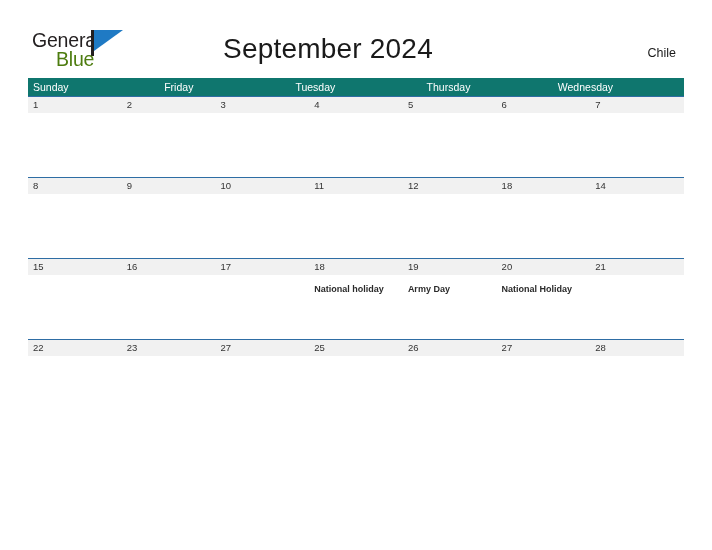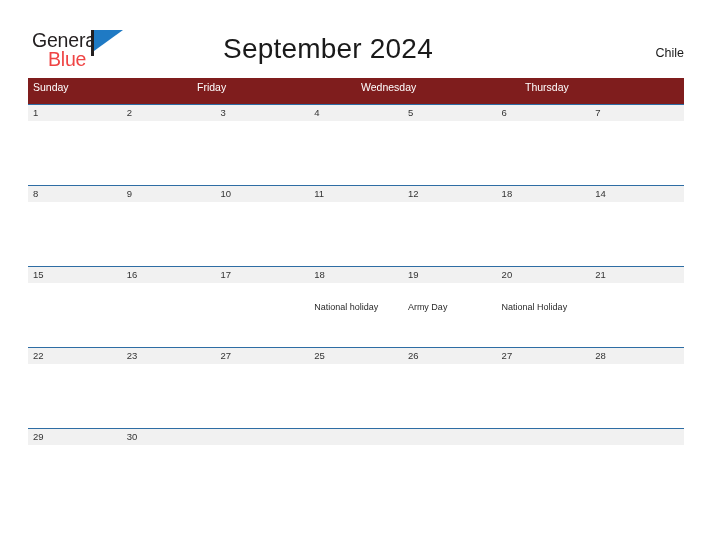--- a/index.html
+++ b/index.html
@@ -42,25 +42,25 @@
     left: 0;
     top: 0;
     font-size: 19.5px;
     letter-spacing: -0.2px;
     color: #231f20;
     line-height: 22px;
     white-space: nowrap;
   }
   .logo-blue {
     position: absolute;
-    left: 16px;
+    left: 24px;
     top: 19px;
     font-size: 19.5px;
     letter-spacing: -0.2px;
-    color: #ef4444;
+    color: #4d7c0f;
     line-height: 22px;
     white-space: nowrap;
   }
   .logo-bar {
     position: absolute;
     left: 59px;
     top: 1px;
     width: 3px;
     height: 26px;
     background: #231f20;
@@ -81,40 +81,40 @@
     top: 33px;
     width: 656px;
     text-align: center;
     font-size: 28px;
     color: #1a1a1a;
     letter-spacing: 0.2px;
   }
 
   .region-label {
     position: absolute;
-    right: 28px;
+    right: 36px;
     top: 46px;
     font-size: 12.5px;
     color: #1a1a1a;
     text-align: center;
   }
 
   
   .calendar {
     position: absolute;
     left: 28px;
     top: 78px;
     width: 656px;
   }
 
   .dow-row {
     display: flex;
     width: 656px;
-    height: 26px;
-    background: #7f1d1d;
+    height: 18px;
+    background: #0f766e;
   }
   .dow-cell {
     flex: 1 1 0;
     box-sizing: border-box;
     padding-left: 5px;
     font-size: 10.5px;
     color: #ffffff;
     line-height: 18px;
     white-space: nowrap;
     overflow: hidden;
@@ -147,22 +147,23 @@
 
   .week-body {
     display: flex;
     width: 656px;
     height: 64px;
     background: #ffffff;
   }
   .event-cell {
     flex: 1 1 0;
     box-sizing: border-box;
-    padding: 18px 4px 0 5px;
+    padding: 8px 4px 0 5px;
     overflow: hidden;
+    font-weight: bold;
   }
   .event-text {
     font-size: 9px;
     color: #2b2b2b;
     line-height: 12px;
     white-space: nowrap;
   }
   .week-last .week-body {
     height: 10px;
   }
@@ -184,22 +185,23 @@
     <div class="cal-title">September 2024</div>
 
     <div class="region-label">Chile</div>
   </div>
 
   <div class="calendar">
 
     <div class="dow-row">
       <div class="dow-cell">Sunday</div>
       <div class="dow-cell">Friday</div>
+      <div class="dow-cell">Tuesday</div>
+      <div class="dow-cell">Thursday</div>
       <div class="dow-cell">Wednesday</div>
-      <div class="dow-cell">Thursday</div>
     </div>
 
     <div class="week">
       <div class="week-dates">
         <div class="date-cell">1</div>
         <div class="date-cell">2</div>
         <div class="date-cell">3</div>
         <div class="date-cell">4</div>
         <div class="date-cell">5</div>
         <div class="date-cell">6</div>
@@ -329,29 +331,20 @@
         <div class="event-cell">
             <div class="event-text"></div>
           </div>
         <div class="event-cell">
             <div class="event-text"></div>
           </div>
       </div>
     </div>
 
     <div class="week week-last">
-      <div class="week-dates">
-        <div class="date-cell">29</div>
-        <div class="date-cell">30</div>
-        <div class="date-cell"></div>
-        <div class="date-cell"></div>
-        <div class="date-cell"></div>
-        <div class="date-cell"></div>
-        <div class="date-cell"></div>
-      </div>
       <div class="week-body">
         <div class="event-cell">
             <div class="event-text"></div>
           </div>
         <div class="event-cell">
             <div class="event-text"></div>
           </div>
         <div class="event-cell">
             <div class="event-text"></div>
           </div>

